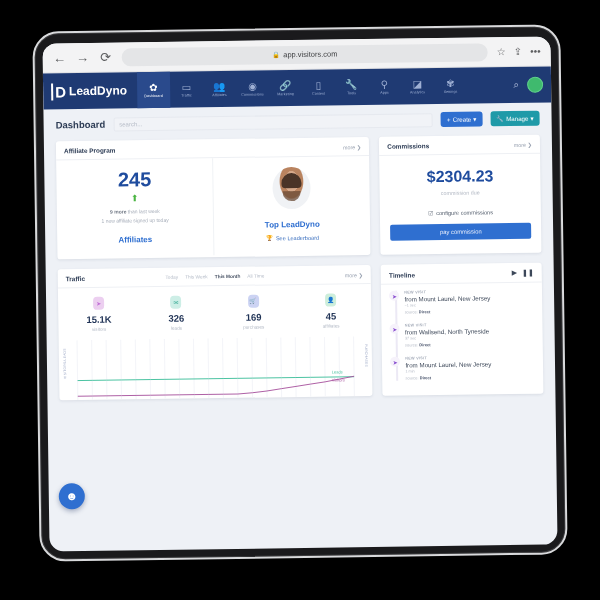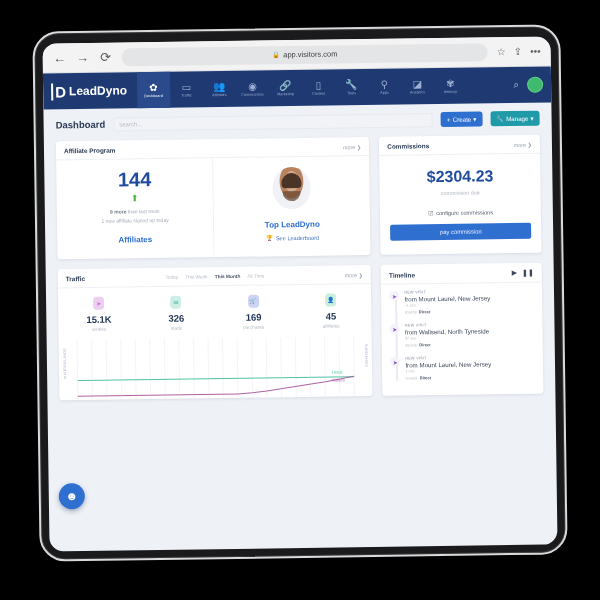--- a/index.html
+++ b/index.html
@@ -323,21 +323,21 @@
         </div>
 
         <div class="row" style="margin-bottom:10px;">
           <div class="card" style="flex:1.95;">
             <div class="card-head">
               <span class="card-title">Affiliate Program</span>
               <span class="card-more">more ❯</span>
             </div>
             <div class="card-body ap">
               <div class="ap-col">
-                <div class="bignum">144</div>
+                <div class="bignum">245</div>
                 <div class="uparrow">⬆</div>
                 <div class="sub">
                   <b>9 more</b><span> than last week</span>
                 </div>
                 <div class="sub">1 new affiliate signed up today</div>
                 <div class="ap-link">Affiliates</div>
               </div>
               <div class="ap-col">
                 <div class="facephoto"></div>
                 <div class="ap-link">Top LeadDyno</div>

